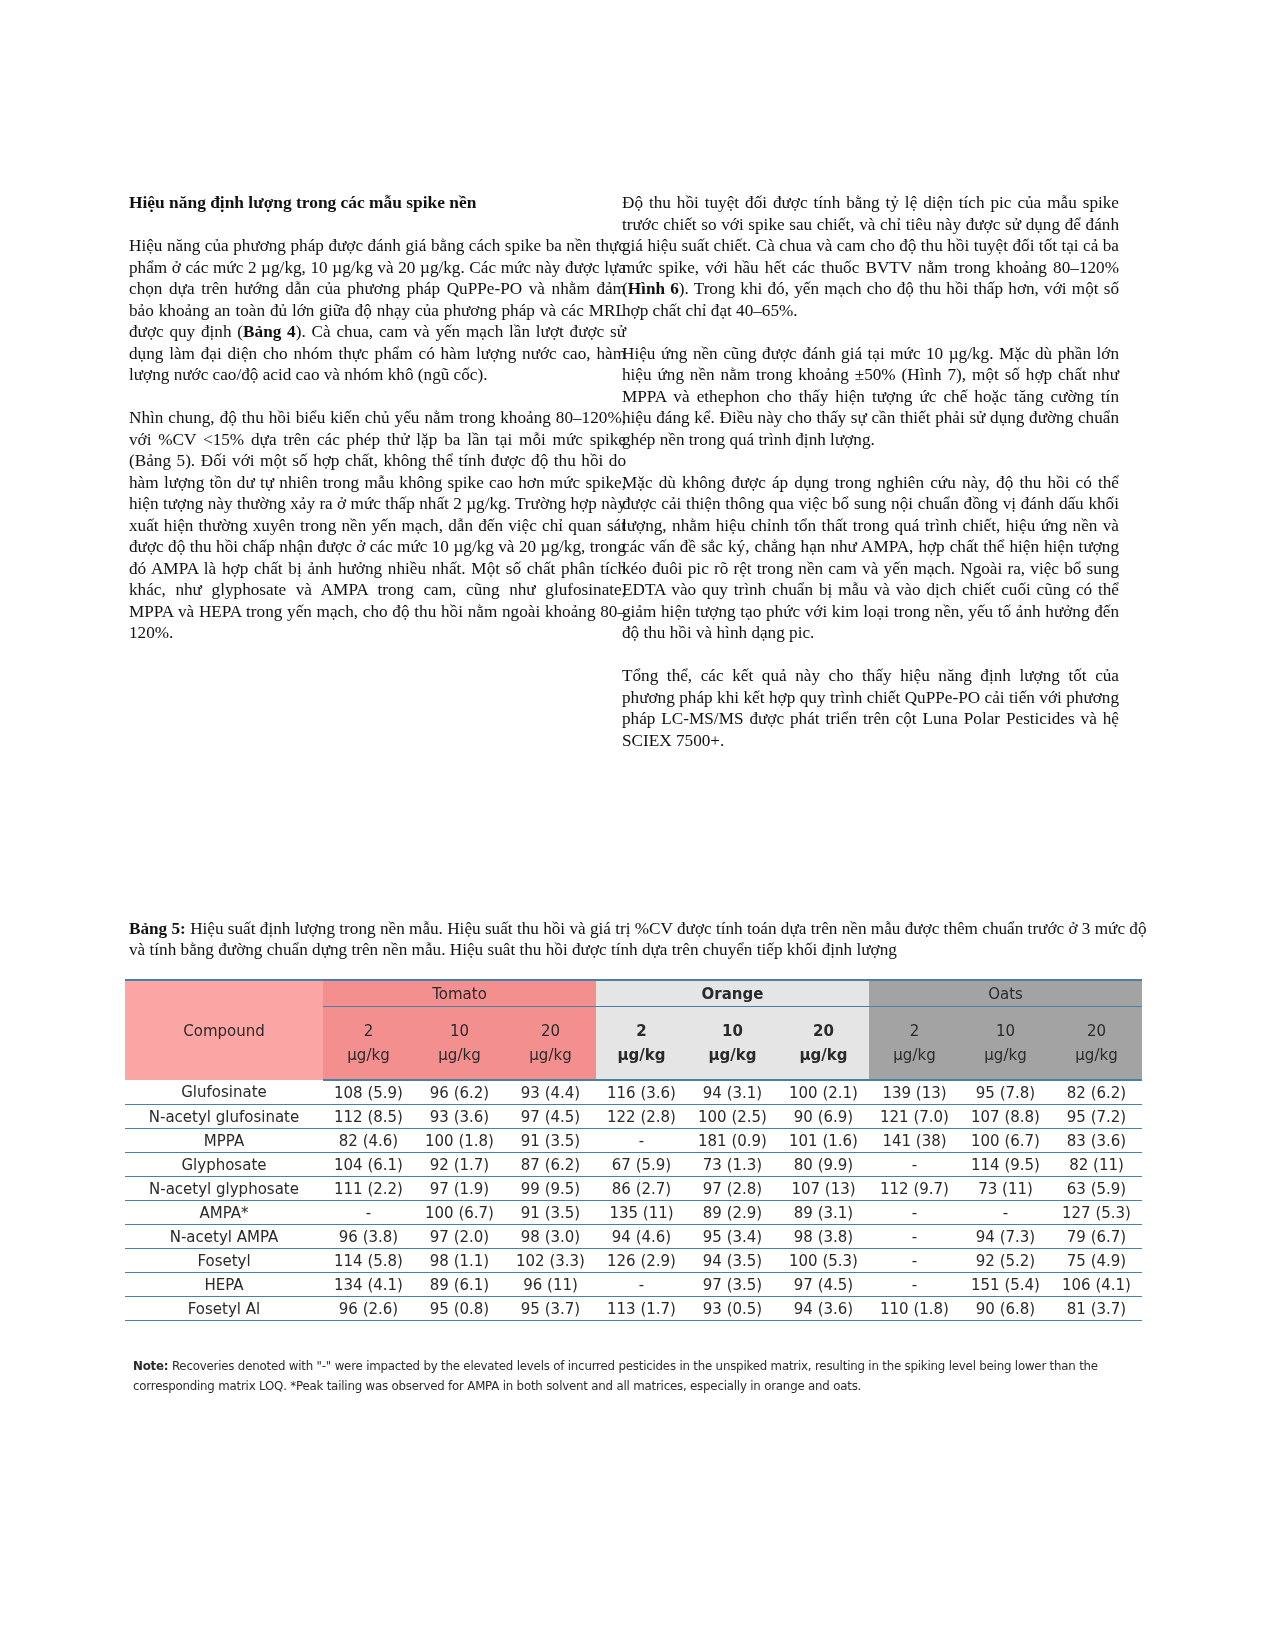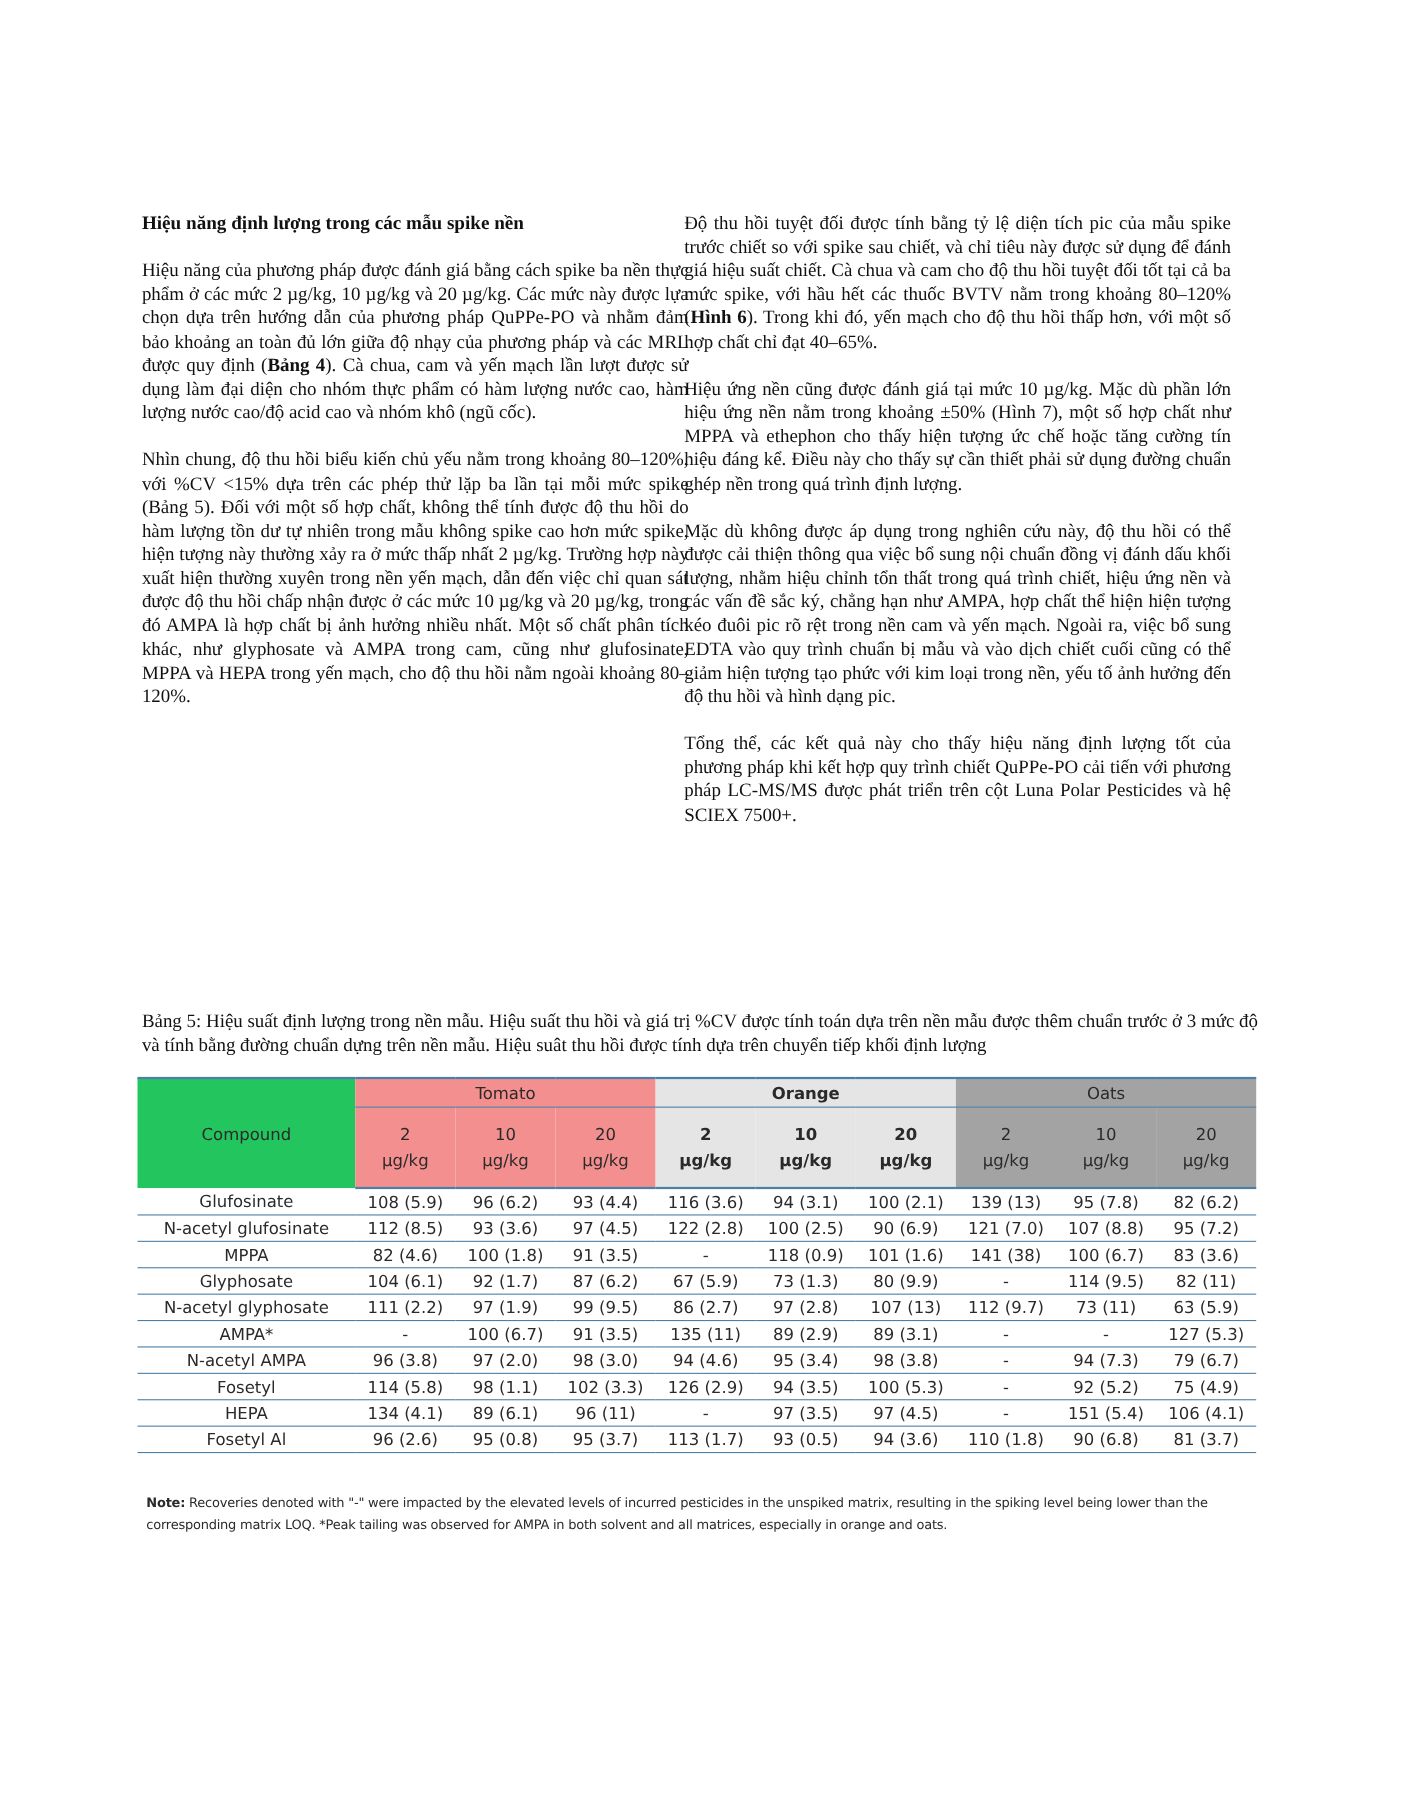--- a/index.html
+++ b/index.html
@@ -5,31 +5,31 @@
   html, body { margin: 0; padding: 0; background: #ffffff; }
   body { width: 1275px; height: 1650px; position: relative; overflow: hidden; color: #111; }
   .serif { font-family: "Liberation Serif", "DejaVu Serif", serif; }
   .sans { font-family: "DejaVu Sans", "Liberation Sans", sans-serif; }
   .col { position: absolute; width: 497px; font-size: 17.2px; line-height: 21.5px; text-align: justify; }
   .col-left { left: 129px; top: 192px; }
   .col-right { left: 622px; top: 192px; }
   .col p { margin: 0 0 21.5px 0; }
   .heading { font-weight: bold; font-size: 17.4px; margin: 0 0 21.5px 0; }
   .caption { position: absolute; left: 129px; top: 918px; width: 1030px; font-size: 17.2px; line-height: 21px; }
-  .caption b { font-weight: normal; }
+  .caption b { font-weight: bold; }
 
   .tbl { position: absolute; left: 125px; top: 979px; width: 1017px; border-collapse: collapse; font-size: 15px; color: #2a2a2a; }
   .tbl td, .tbl th { text-align: center; padding: 0; font-weight: normal; white-space: nowrap; }
   .tbl .hrow1 th { height: 25px; border-top: 2.5px solid #4a7fa8; border-bottom: 1.5px solid #4a7fa8; }
   .tbl .hrow1 th.cmp { border-bottom: none; }
   .tbl .hrow2 th { height: 72px; line-height: 24px; border-bottom: 2px solid #4a7fa8; }
   .tbl .tomato { background: #f48f8f; margin-top: 15px; }
   .tbl .orange { background: #e5e5e5; font-weight: bold; }
   .tbl .oats { background: #a3a3a3; }
-  .tbl .cmp { width: 198px; background: #22c55e; }
+  .tbl .cmp { width: 198px; background: #fca5a5; }
   .tbl tbody td { height: 23px; border-bottom: 1.8px solid #4a7fa8; }
   .tbl tbody td.name { width: 198px; }
   .note { position: absolute; left: 133px; top: 1356px; width: 1020px; font-size: 11.8px; line-height: 20px; color: #2a2a2a; letter-spacing: -0.2px; }
   .note b { font-weight: bold; }
 </style>
 </head>
 <body>
 
 <div class="col col-left serif">
   <div class="heading">Hiệu năng định lượng trong các mẫu spike nền</div>
@@ -90,21 +90,21 @@
         <td>121 (7.0)</td>
         <td>107 (8.8)</td>
         <td>95 (7.2)</td>
       </tr>
       <tr>
         <td class="name">MPPA</td>
         <td>82 (4.6)</td>
         <td>100 (1.8)</td>
         <td>91 (3.5)</td>
         <td>-</td>
-        <td>118 (0.9)</td>
+        <td>181 (0.9)</td>
         <td>101 (1.6)</td>
         <td>141 (38)</td>
         <td>100 (6.7)</td>
         <td>83 (3.6)</td>
       </tr>
       <tr>
         <td class="name">Glyphosate</td>
         <td>104 (6.1)</td>
         <td>92 (1.7)</td>
         <td>87 (6.2)</td>

